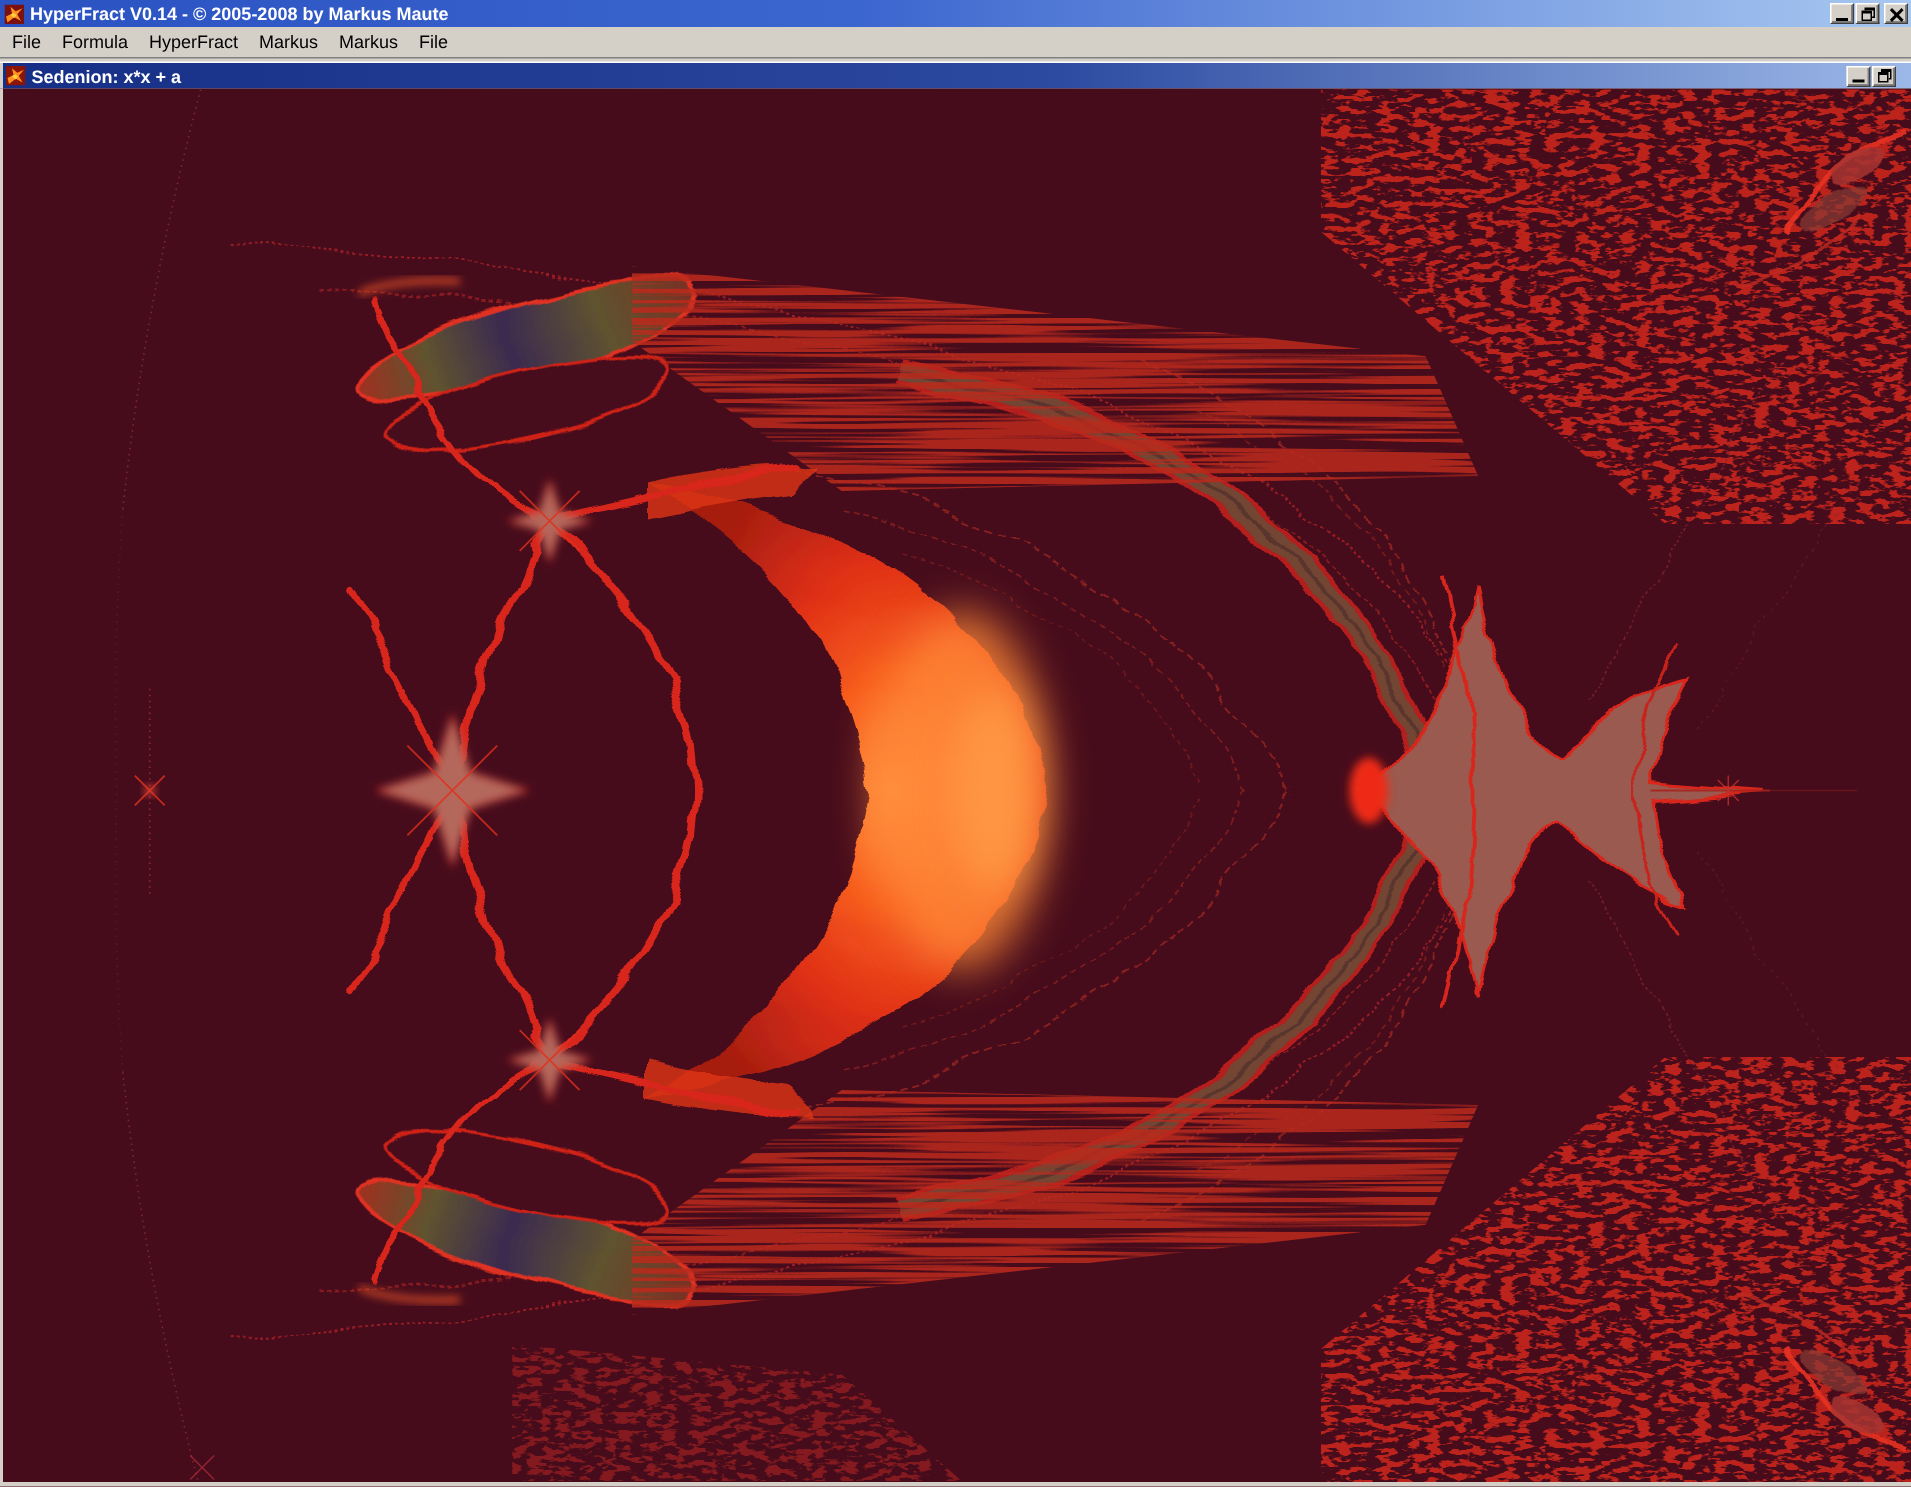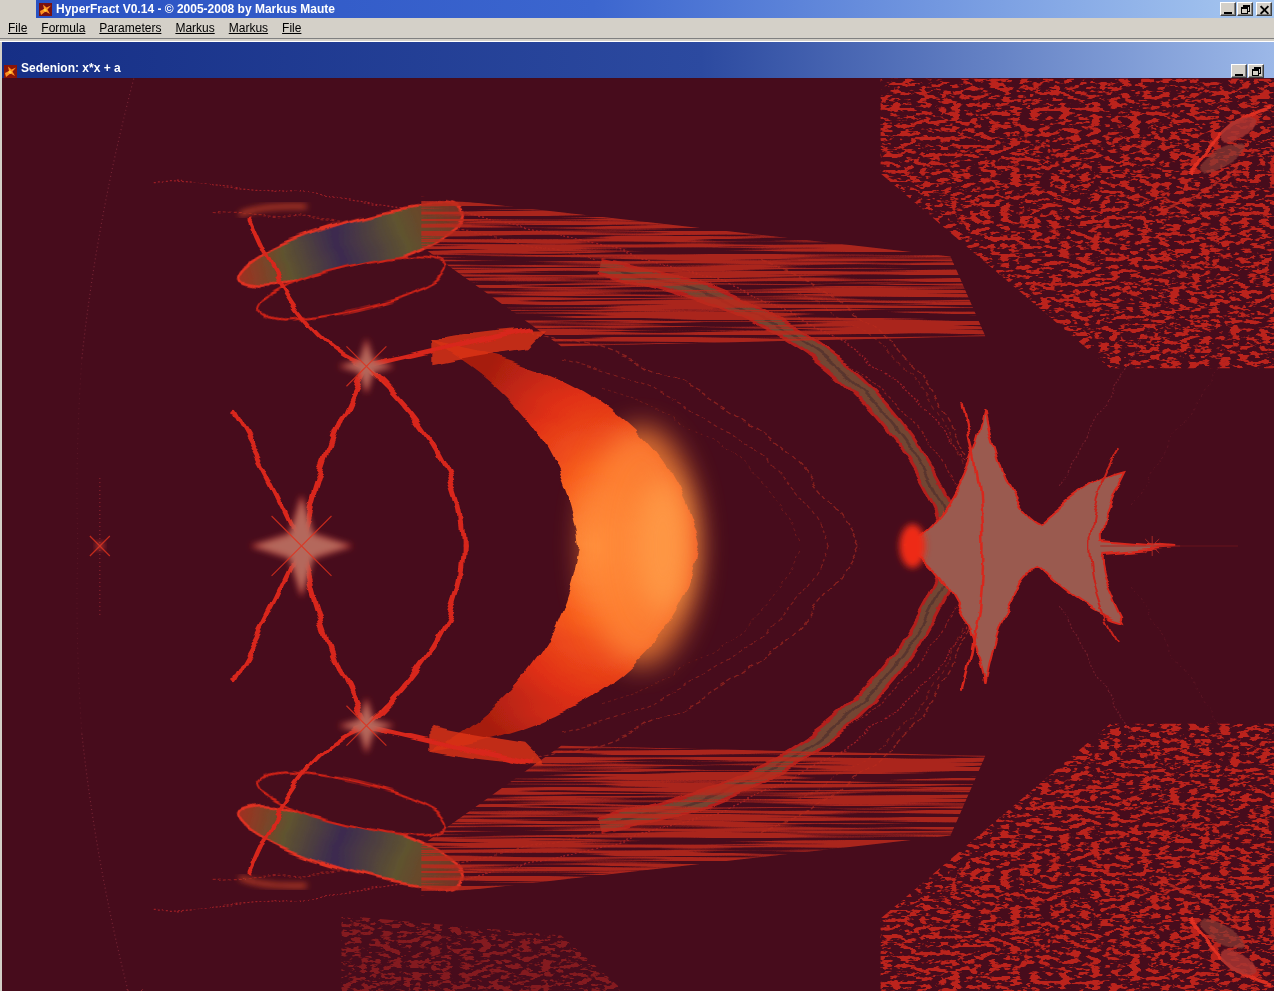--- a/index.html
+++ b/index.html
@@ -5,21 +5,21 @@
   html,body{margin:0;padding:0;}
   body{
     width:1274px;height:991px;overflow:hidden;background:#d4d0c8;
     font-family:"Liberation Sans",sans-serif;
     -webkit-font-smoothing:none;
   }
   
   .titlebar{
     height:18px;display:flex;align-items:center;
     background:linear-gradient(90deg,#2a52c2 0%,#3c66cf 45%,#a8c8f0 100%);
-    padding:0 2px 0 3px;box-sizing:border-box;margin-left:36px;
+    padding:0 2px 0 3px;box-sizing:border-box;
   }
   .titlebar .ttl{
     color:#fff;font-size:12px;font-weight:bold;margin-left:4px;
     white-space:nowrap;letter-spacing:0px;flex:1;line-height:18px;
   }
   .winbtns{display:flex;gap:1px;}
   .wbtn{
     width:16px;height:14px;background:#d4d0c8;
     border:1px solid;border-color:#ffffff #404040 #404040 #ffffff;
     box-shadow:inset -1px -1px 0 #808080;
@@ -34,26 +34,26 @@
   .glyph-close{position:relative;width:9px;height:9px;}
   .glyph-close::before,.glyph-close::after{content:"";position:absolute;left:-1px;top:4px;width:11px;height:2px;background:#000;}
   .glyph-close::before{transform:rotate(45deg);}
   .glyph-close::after{transform:rotate(-45deg);}
   .appicon{width:13px;height:13px;flex:none;}
   
   .menubar{
     height:20px;background:#d4d0c8;display:flex;align-items:center;
     padding-left:2px;font-size:12px;color:#000;
   }
-  .menuitem{padding:2px 8px 3px 6px;cursor:default;text-decoration:underline;}
+  .menuitem{padding:2px 8px 3px 6px;cursor:default;}
   
   .mdistrip{height:2px;background:#d4d0c8;border-top:1px solid #808080;border-bottom:1px solid #ffffff;}
   
   .childbar{
-    height:36px;display:flex;align-items:flex-end;
+    height:17px;display:flex;align-items:center;
     background:linear-gradient(90deg,#162f86 0%,#2c4aa0 55%,#9cb8e8 100%);
     padding:0 10px 0 2px;box-sizing:border-box;
     border-left:2px solid #d4d0c8;
   }
   .childbar .ttl{
     color:#fff;font-size:12px;font-weight:bold;margin-left:4px;flex:1;
     white-space:nowrap;line-height:20px;
   }
   .canvaswrap{height:929px;border-left:2px solid #d4d0c8;box-sizing:border-box;background:#470c1c;}
   svg{display:block;}
@@ -77,21 +77,21 @@
       </span>
     <span class="wbtn close">
         <span class="glyph-close"></span>
       </span>
   </span>
 </div>
 
 <div class="menubar">
   <span class="menuitem">File</span>
   <span class="menuitem">Formula</span>
-  <span class="menuitem">Parameters</span>
+  <span class="menuitem">HyperFract</span>
   <span class="menuitem">Markus</span>
   <span class="menuitem">Markus</span>
   <span class="menuitem">File</span>
 </div>
 
 <div class="mdistrip"></div>
 
 <div class="childbar">
   <svg class="appicon" viewBox="0 0 13 13">
     <rect width="13" height="13" fill="#8a1408"></rect>

